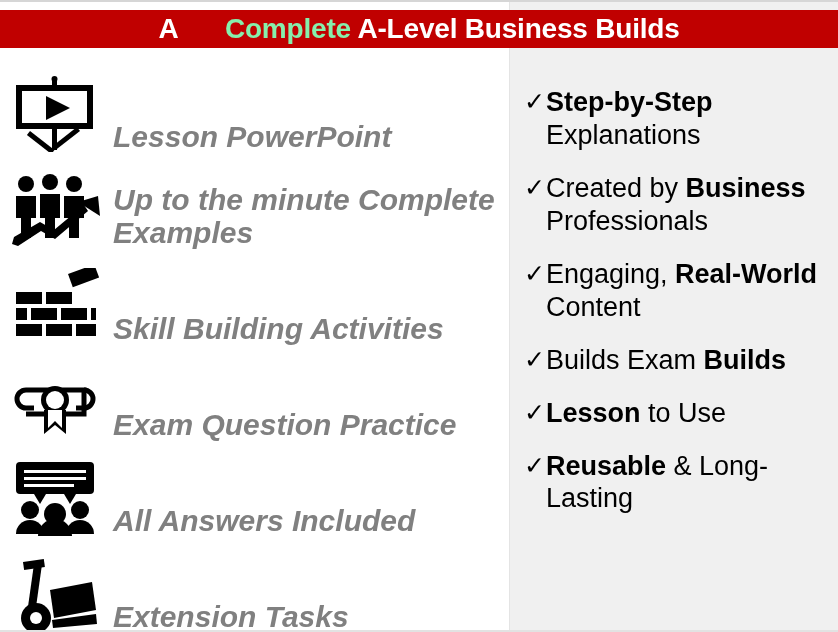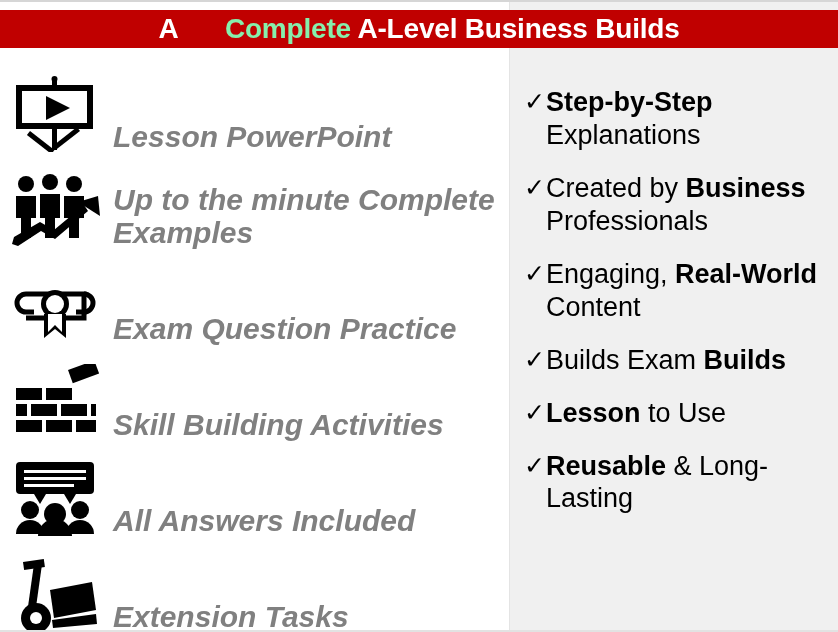--- a/index.html
+++ b/index.html
@@ -194,50 +194,50 @@
           <polygon points="2,72 4,65 30,50 44,58 74,33 78,39 45,67 31,59 8,74" fill="#000"></polygon>
           <polygon points="88,24 90,44 68,30" fill="#000"></polygon>
         </svg>
       </span>
       <span class="feature-label">Up to the minute Complete Examples</span>
     </div>
 
     <div class="feature-row">
       <span class="feature-icon">
         <svg width="92" height="76" viewBox="0 0 92 76" aria-hidden="true">
-          <g fill="none" stroke="#000" stroke-width="5">
-            <path d="M16 26 h58 v24 h-58"></path>
-            <path d="M16 26 a9 9 0 0 0 0 18 h8"></path>
-            <path d="M74 26 a9 9 0 0 1 0 18 h-8"></path>
-          </g>
-          <circle cx="45" cy="36" r="14" fill="#000"></circle>
-          <circle cx="45" cy="36" r="9" fill="#fff"></circle>
-          <polygon points="34,46 56,46 56,70 45,61 34,70" fill="#000"></polygon>
-          <polygon points="38,46 52,46 52,64 45,57 38,64" fill="#fff"></polygon>
-        </svg>
-      </span>
-      <span class="feature-label">Exam Question Practice</span>
-    </div>
-
-    <div class="feature-row">
-      <span class="feature-icon">
-        <svg width="92" height="76" viewBox="0 0 92 76" aria-hidden="true">
           <rect x="58" y="6" width="28" height="14" fill="#000" transform="rotate(-20 58 6)"></rect>
           <rect x="6" y="24" width="26" height="12" fill="#000"></rect>
           <rect x="36" y="24" width="26" height="12" fill="#000"></rect>
           <rect x="6" y="40" width="11" height="12" fill="#000"></rect>
           <rect x="21" y="40" width="26" height="12" fill="#000"></rect>
           <rect x="51" y="40" width="26" height="12" fill="#000"></rect>
           <rect x="81" y="40" width="5" height="12" fill="#000"></rect>
           <rect x="6" y="56" width="26" height="12" fill="#000"></rect>
           <rect x="36" y="56" width="26" height="12" fill="#000"></rect>
           <rect x="66" y="56" width="20" height="12" fill="#000"></rect>
         </svg>
       </span>
       <span class="feature-label">Skill Building Activities</span>
+    </div>
+
+    <div class="feature-row">
+      <span class="feature-icon">
+        <svg width="92" height="76" viewBox="0 0 92 76" aria-hidden="true">
+          <g fill="none" stroke="#000" stroke-width="5">
+            <path d="M16 26 h58 v24 h-58"></path>
+            <path d="M16 26 a9 9 0 0 0 0 18 h8"></path>
+            <path d="M74 26 a9 9 0 0 1 0 18 h-8"></path>
+          </g>
+          <circle cx="45" cy="36" r="14" fill="#000"></circle>
+          <circle cx="45" cy="36" r="9" fill="#fff"></circle>
+          <polygon points="34,46 56,46 56,70 45,61 34,70" fill="#000"></polygon>
+          <polygon points="38,46 52,46 52,64 45,57 38,64" fill="#fff"></polygon>
+        </svg>
+      </span>
+      <span class="feature-label">Exam Question Practice</span>
     </div>
 
     <div class="feature-row">
       <span class="feature-icon">
         <svg width="92" height="76" viewBox="0 0 92 76" aria-hidden="true">
           <rect x="6" y="2" width="78" height="32" rx="4" fill="#000"></rect>
           <rect x="14" y="10" width="62" height="3" fill="#fff"></rect>
           <rect x="14" y="17" width="62" height="3" fill="#fff"></rect>
           <rect x="14" y="24" width="50" height="3" fill="#fff"></rect>
           <polygon points="24,34 36,34 30,44" fill="#000"></polygon>

